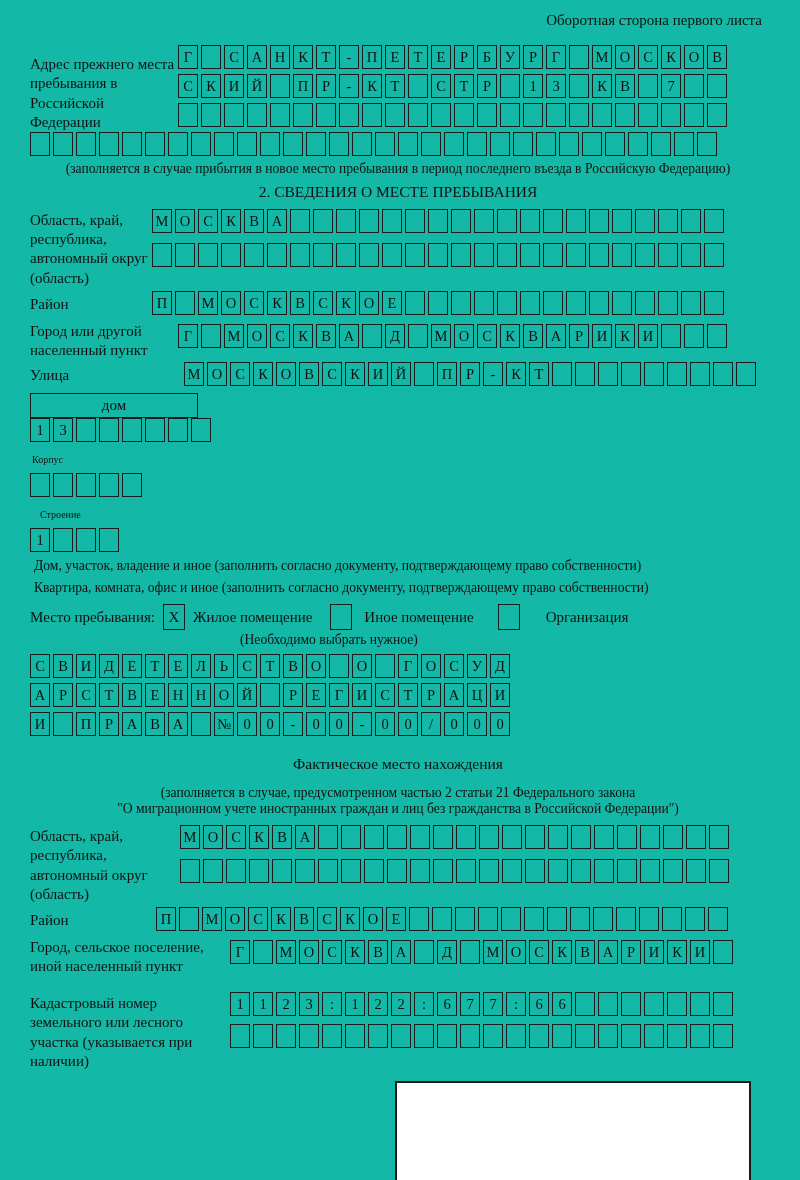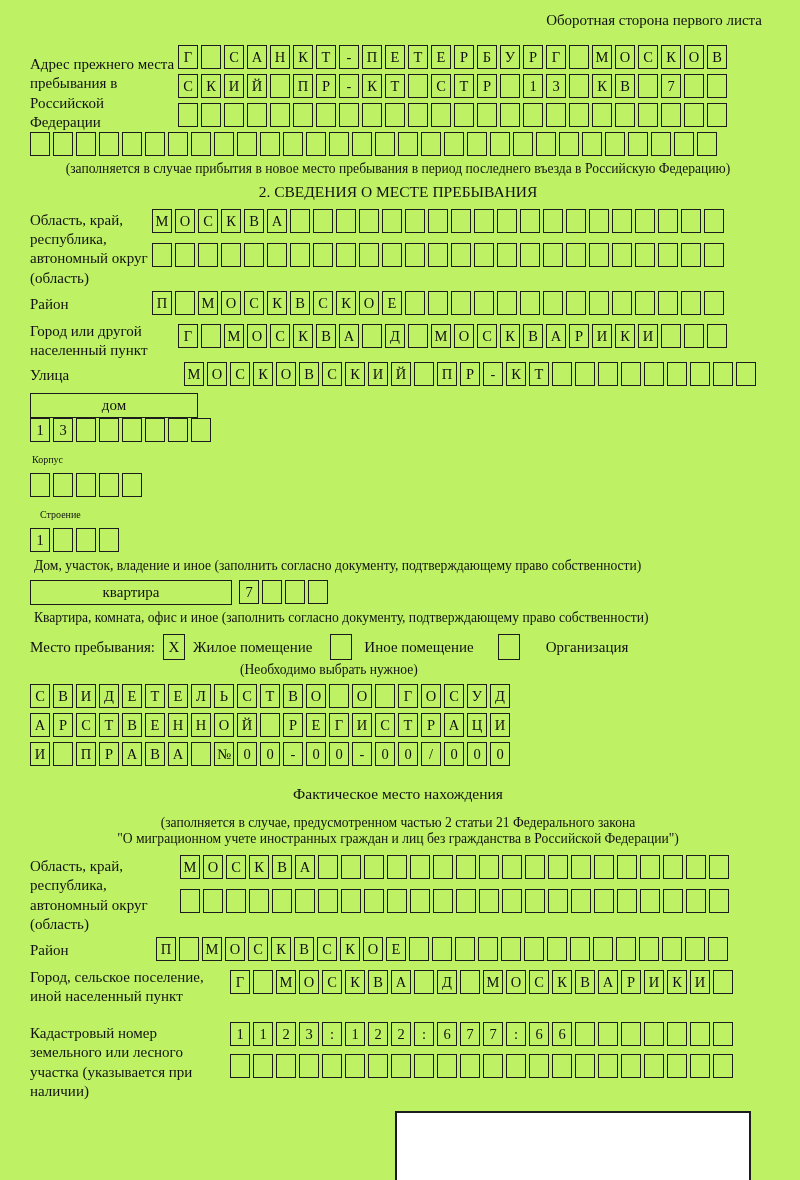--- a/index.html
+++ b/index.html
@@ -1,19 +1,19 @@
 <!DOCTYPE html>
 <html><head>
 <meta charset="utf-8">
 <style>
   * { margin:0; padding:0; box-sizing:content-box; }
   body { background:#ffffff; }
   .page {
     width:800px; height:1180px; overflow:hidden;
-    background:#bef264; color:#111;
+    background:#14b8a6; color:#111;
     font-family:"Liberation Serif", serif;
     padding:12px 34px 0 30px; box-sizing:border-box;
     position:relative;
   }
   .hdr-note { text-align:right; font-size:15px; padding-right:4px; }
   .frow { display:flex; align-items:flex-start; }
   .flabel { font-size:15px; line-height:1.28; flex-shrink:0; }
   .cell-row { white-space:nowrap; height:25px; margin-bottom:4px; }
   .cell {
     display:inline-block; width:18px; height:22px;
@@ -83,24 +83,20 @@
   <div class="frow" style="margin-top:2px;flex-direction:column;">
     <div class="wide-box" style="width:166px; margin-right:7px;">дом</div>
     <div class="cell-row"><span class="cell">1</span><span class="cell">3</span><span class="cell"></span><span class="cell"></span><span class="cell"></span><span class="cell"></span><span class="cell"></span><span class="cell"></span></div>
     <div class="inline-label" style="margin:0 7px 0 2px;">Корпус</div>
     <div class="cell-row"><span class="cell"></span><span class="cell"></span><span class="cell"></span><span class="cell"></span><span class="cell"></span></div>
     <div class="inline-label" style="margin:0 7px 0 10px;text-align:center;">Строение</div>
     <div class="cell-row"><span class="cell">1</span><span class="cell"></span><span class="cell"></span><span class="cell"></span></div>
   </div>
   <div class="caption" style="margin:1px 0 6px 4px;">Дом, участок, владение и иное (заполнить согласно документу, подтверждающему право собственности)</div>
 
-  <div class="frow">
-    <div class="wide-box" style="width:200px; margin-right:7px;">квартира</div>
-    <div class="cell-row"><span class="cell">7</span><span class="cell"></span><span class="cell"></span><span class="cell"></span></div>
-  </div>
   <div class="caption" style="margin:1px 0 8px 4px;">Квартира, комната, офис и иное (заполнить согласно документу, подтверждающему право собственности)</div>
 
   <div class="frow" style="align-items:center;">
     <span class="flabel">Место пребывания:</span>
     <span class="checkbox" style="margin-left:8px;">X</span>
     <span class="flabel" style="margin-left:8px;">Жилое помещение</span>
     <span class="checkbox" style="margin-left:18px;"></span>
     <span class="flabel" style="margin-left:12px;">Иное помещение</span>
     <span class="checkbox" style="margin-left:24px;"></span>
     <span class="flabel" style="margin-left:26px;">Организация</span>

